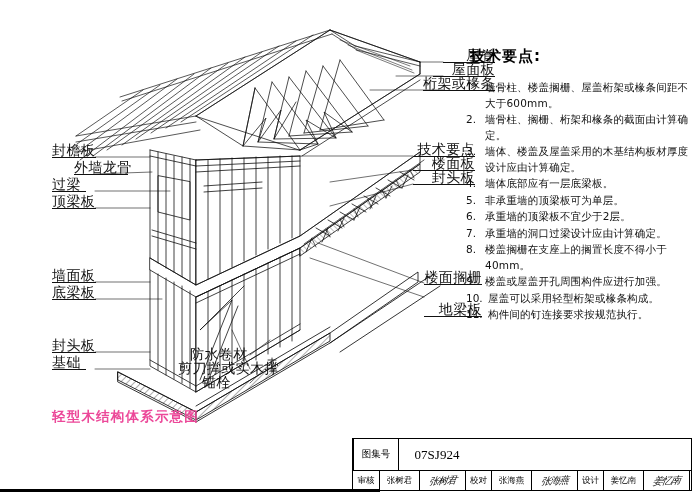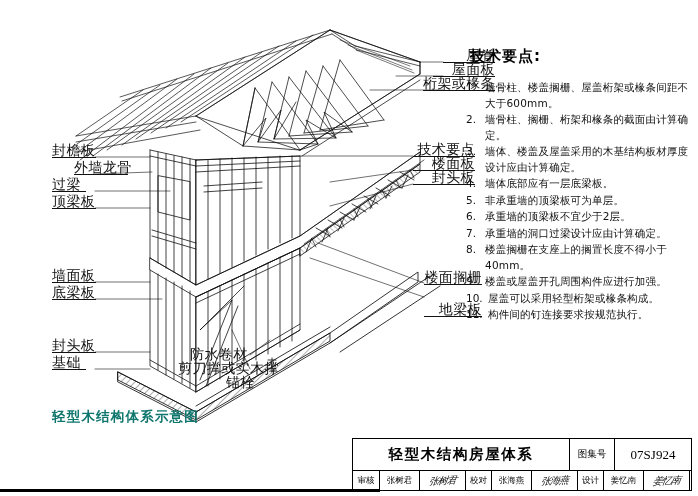--- a/index.html
+++ b/index.html
@@ -70,21 +70,21 @@
     letter-spacing: 0.2px;
   }
 
   
   #caption {
     position: absolute;
     left: 52px;
     top: 408px;
     font-size: 13.5px;
     font-weight: bold;
-    color: #0f766e;
+    color: #ec4899;
     letter-spacing: 1.2px;
   }
 
   
   #title-block {
     position: absolute;
     left: 352px;
     top: 438px;
     width: 340px;
     border: 1.4px solid #000;
@@ -415,21 +415,21 @@
   <div class="lbl u" style="left:52px; top:357px; width:34px;"><span>基础</span></div>
 
   <div class="lbl r u" style="left:413px; top:144px; width:62px;"><span>技术要点</span></div>
   <div class="lbl r u" style="left:413px; top:158px; width:62px;"><span>楼面板</span></div>
   <div class="lbl r u" style="left:413px; top:172px; width:62px;"><span>封头板</span></div>
   <div class="lbl r u" style="left:424px; top:272px; width:58px;"><span>楼面搁栅</span></div>
   <div class="lbl r u" style="left:424px; top:304px; width:58px;"><span>地梁板</span></div>
 
   <div class="lbl" style="left:190px; top:349px; width:58px;"><span>防水卷材</span></div>
   <div class="lbl" style="left:178px; top:363px; width:96px;"><span>剪刀撑或实木撑</span></div>
-  <div class="lbl" style="left:226px; top:377px; width:34px;"><span>锚栓</span></div>
+  <div class="lbl" style="left:202px; top:377px; width:34px;"><span>锚栓</span></div>
 
   <div id="caption">轻型木结构体系示意图</div>
 
   <div id="tech-panel">
     <div id="tech-title">技术要点:</div>
 
     <div class="tp-row">
       <div class="tp-num">1.</div>
       <div class="tp-txt">墙骨柱、楼盖搁栅、屋盖桁架或椽条间距不大于600mm。</div>
     </div>
@@ -470,21 +470,20 @@
       <div class="tp-txt">屋盖可以采用轻型桁架或椽条构成。</div>
     </div>
     <div class="tp-row">
       <div class="tp-num wide">11.</div>
       <div class="tp-txt">构件间的钉连接要求按规范执行。</div>
     </div>
   </div>
 
   <div id="title-block">
     <div id="tb-top">
-      <div id="tb-main">轻型木结构房屋体系</div>
       <div id="tb-atlas-label">图集号</div>
       <div id="tb-atlas-value">07SJ924</div>
     </div>
     <div id="tb-bottom">
       <div class="tb-cell k">审核</div>
       <div class="tb-cell v">张树君</div>
       <div class="tb-cell sig">
           <span class="sig-glyph">张树君</span>
         </div>
       <div class="tb-cell k">校对</div>

